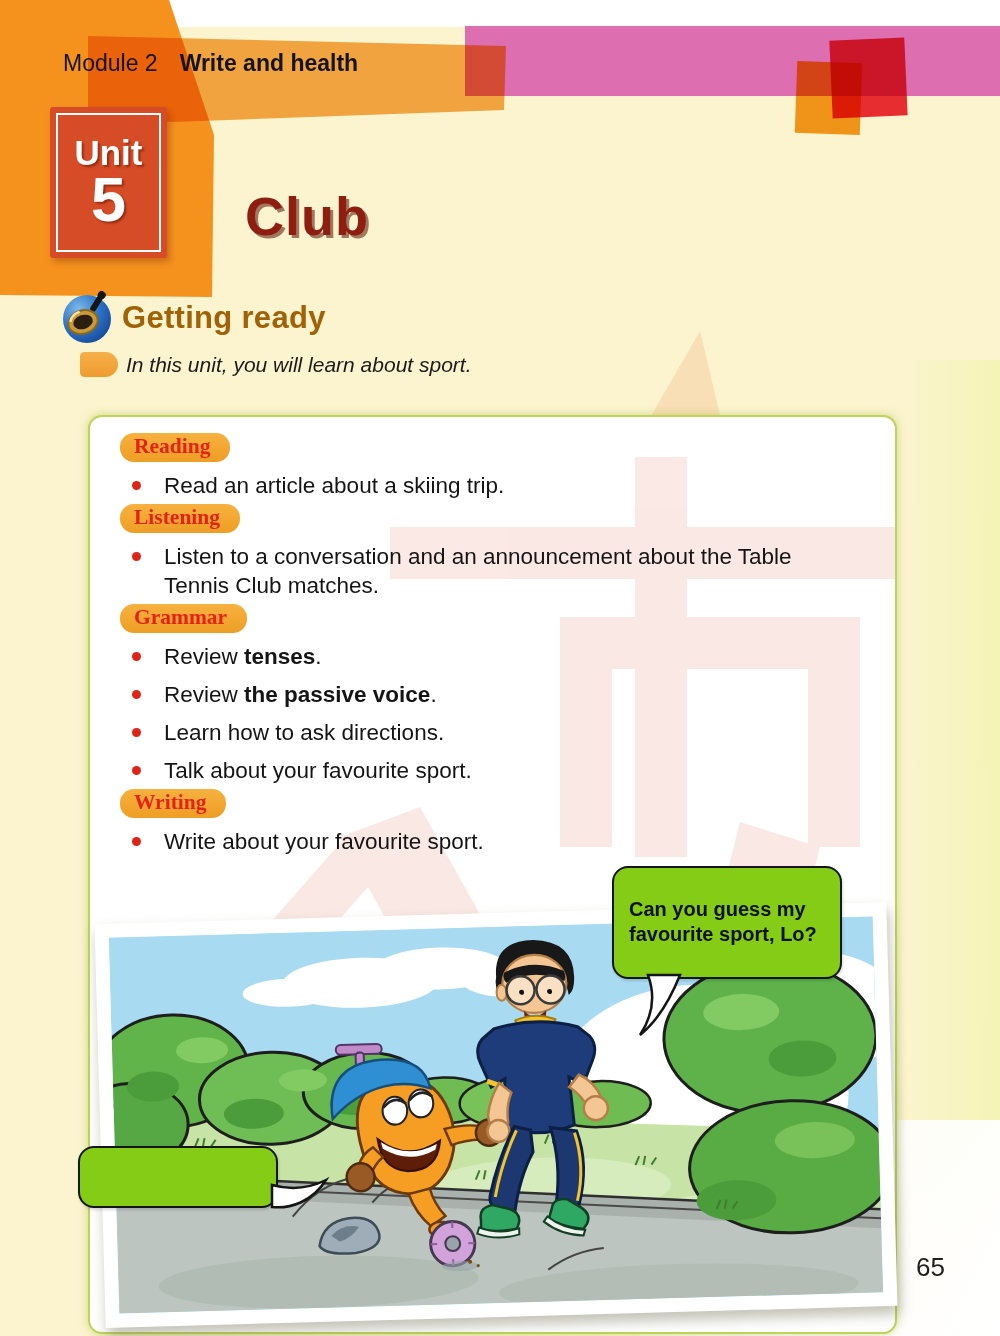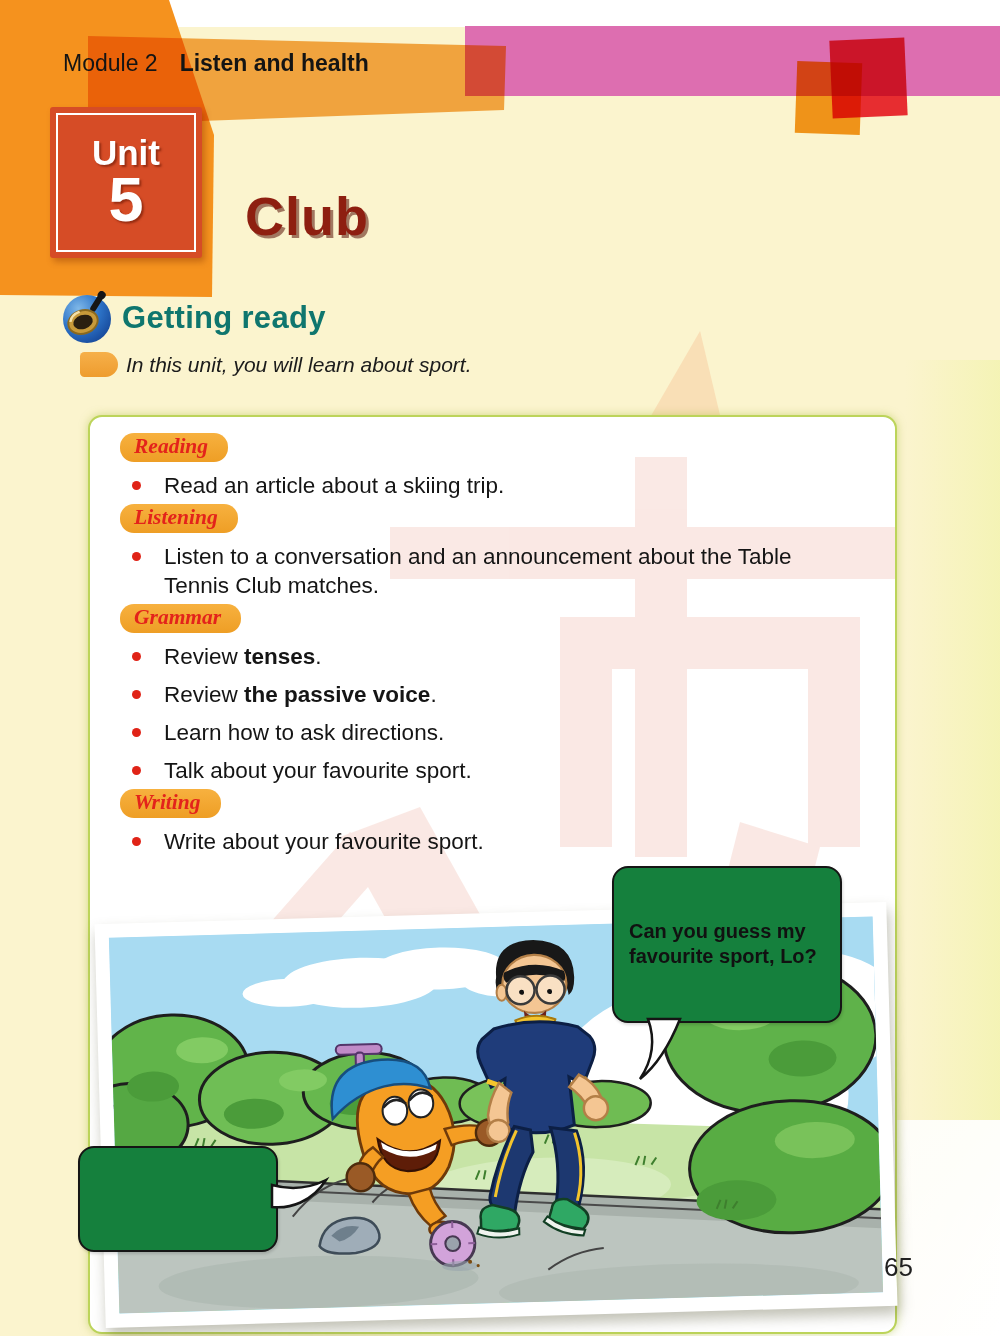--- a/index.html
+++ b/index.html
@@ -13,85 +13,85 @@
   .amber-overlay{position:absolute;left:85px;top:27px;width:424px;height:96px;background:#F3A43C;
         mix-blend-mode:multiply;opacity:.92;z-index:4;
         clip-path:polygon(3px 9px,421px 19px,419px 83px,88px 95px,3px 89px);}
   .sq-orange{position:absolute;left:796px;top:62px;width:65px;height:72px;background:#F39A1E;
         mix-blend-mode:multiply;transform:rotate(2deg);z-index:4;}
   .sq-red{position:absolute;left:831px;top:39px;width:75px;height:78px;background:#EA1F2C;
         mix-blend-mode:multiply;opacity:.93;transform:rotate(-2.5deg);z-index:5;}
   .module-line{position:absolute;left:63px;top:50px;z-index:6;font-size:23px;color:#141414;}
   .module-label{font-weight:500;}
   .module-title{font-weight:800;margin-left:22px;}
-  .unit-box{position:absolute;left:50px;top:107px;width:152px;height:151px;background:#D64C26;
+  .unit-box{position:absolute;left:50px;top:107px;width:117px;height:151px;background:#D64C26;
         border-radius:3px;z-index:6;box-shadow:3px 4px 6px rgba(120,40,0,.35);}
   .unit-frame{position:absolute;inset:6px;border:2.5px solid #fff;display:flex;flex-direction:column;
         align-items:center;justify-content:center;color:#fff;}
   .unit-word{font-size:35px;font-weight:800;line-height:1;text-shadow:2px 2px 2px rgba(100,20,0,.55);}
   .unit-num{font-size:63px;font-weight:800;line-height:.95;text-shadow:2px 2px 2px rgba(100,20,0,.55);}
   .sport-title{position:absolute;left:245px;top:185px;z-index:6;font-size:54px;font-weight:800;
         letter-spacing:1px;color:#8E1F10;text-shadow:3px 3px 0 rgba(88,16,6,.55);}
   
   .gr-row{position:absolute;left:60px;top:291px;display:flex;align-items:center;gap:8px;z-index:6;}
   .gr-icon{width:54px;height:54px;}
-  .gr-title{font-size:31px;font-weight:800;color:#0f766e;letter-spacing:.3px;}
+  .gr-title{font-size:31px;font-weight:800;color:#a16207;letter-spacing:.3px;}
   .intro-row{position:absolute;left:80px;top:352px;display:flex;align-items:center;gap:8px;z-index:6;}
   .intro-tag{width:38px;height:25px;border-radius:5px 14px 14px 5px;
         background:linear-gradient(#F6B04A,#EE9C2E);}
   .intro-text{font-size:21px;font-style:italic;color:#1b1b1b;}
   .deco-tri{position:absolute;left:655px;top:330px;width:70px;height:95px;z-index:1;
         background:rgba(246,183,138,.35);clip-path:polygon(0 100%,55% 0,100% 85%);transform:rotate(8deg);}
   
   .card{position:absolute;left:88px;top:415px;width:805px;height:915px;background:#fff;
         border-radius:14px;border:2px solid #BCD45A;box-shadow:0 0 9px rgba(170,190,60,.5);z-index:7;}
   .wm{position:absolute;inset:0;overflow:hidden;border-radius:12px;z-index:0;}
   .card-groups{position:relative;z-index:2;padding-top:2px;}
-  .pill-row{margin:4px 0 0 30px;font-style:italic;}
+  .pill-row{margin:4px 0 0 30px;}
   .pill-row.first{margin-top:14px;}
   .pill{display:inline-block;background:linear-gradient(#F7B13F,#EE9E25);color:#E3231B;
         font-family:"Liberation Serif",serif;font-weight:bold;font-size:21.5px;
         padding:1px 20px 3px 14px;border-radius:14px;}
   .item{display:flex;margin:9px 0 0 42px;}
   .dot{flex:none;width:9px;height:9px;border-radius:50%;background:#E02317;margin:10px 23px 0 0;}
   .itxt{font-family:Liberation Sans, sans-serif;font-size:22.5px;line-height:29px;color:#151515;
         white-space:pre-line;}
   .itxt .b{font-weight:bold;}
   
   .photo{position:absolute;left:10px;top:496px;width:764px;height:376px;background:#fff;
         padding:14px;transform:rotate(-1.6deg);transform-origin:50% 50%;z-index:3;
         box-shadow:2px 8px 14px rgba(100,100,70,.4);}
   .scene{position:relative;width:764px;height:376px;overflow:hidden;background:#A8DBF2;}
-  .bubble{position:absolute;background:#15803d;border:2.5px solid #151515;border-radius:16px;
-        padding:26px 15px;font-size:20px;font-weight:700;line-height:1.26;color:#111;
+  .bubble{position:absolute;background:#84cc16;border:2.5px solid #151515;border-radius:16px;
+        padding:4px 15px;font-size:20px;font-weight:700;line-height:1.26;color:#111;
         white-space:pre-line;z-index:6;box-shadow:1px 2px 3px rgba(0,0,0,.15);}
   .bubble-boy{left:522px;top:449px;width:196px;}
   .bubble-robot{left:-12px;top:729px;width:166px;}
   .tail{position:absolute;overflow:visible;}
   
   .right-tint{position:absolute;right:0;top:360px;width:95px;height:976px;z-index:0;
         background:linear-gradient(to right,rgba(243,246,170,0),rgba(240,243,165,.6));}
   .bottom-wedge{position:absolute;left:640px;top:1120px;width:360px;height:216px;z-index:1;
         background:linear-gradient(115deg,rgba(255,255,255,0) 0%,rgba(255,255,255,.85) 55%,#fff 100%);}
-  .page-num{position:absolute;left:884px;top:1252px;font-size:26px;color:#202020;z-index:8;text-align:center;}
+  .page-num{position:absolute;left:916px;top:1252px;font-size:26px;color:#202020;z-index:8;text-align:center;}
 </style>
 </head>
 <body>
 
 <div class="page">
 
   <div class="top-white"></div>
   <div class="pink-bar"></div>
   <div class="orange-block"></div>
   <div class="amber-overlay"></div>
   <div class="sq-orange"></div>
   <div class="sq-red"></div>
 
   <div class="module-line">
-    <span class="module-label">Module 2</span><span class="module-title">Listen and health</span>
+    <span class="module-label">Module 2</span><span class="module-title">Write and health</span>
   </div>
 
   <div class="unit-box">
     <div class="unit-frame">
       <span class="unit-word">Unit</span>
       <span class="unit-num">5</span>
     </div>
   </div>
 
   <div class="sport-title">Club</div>

